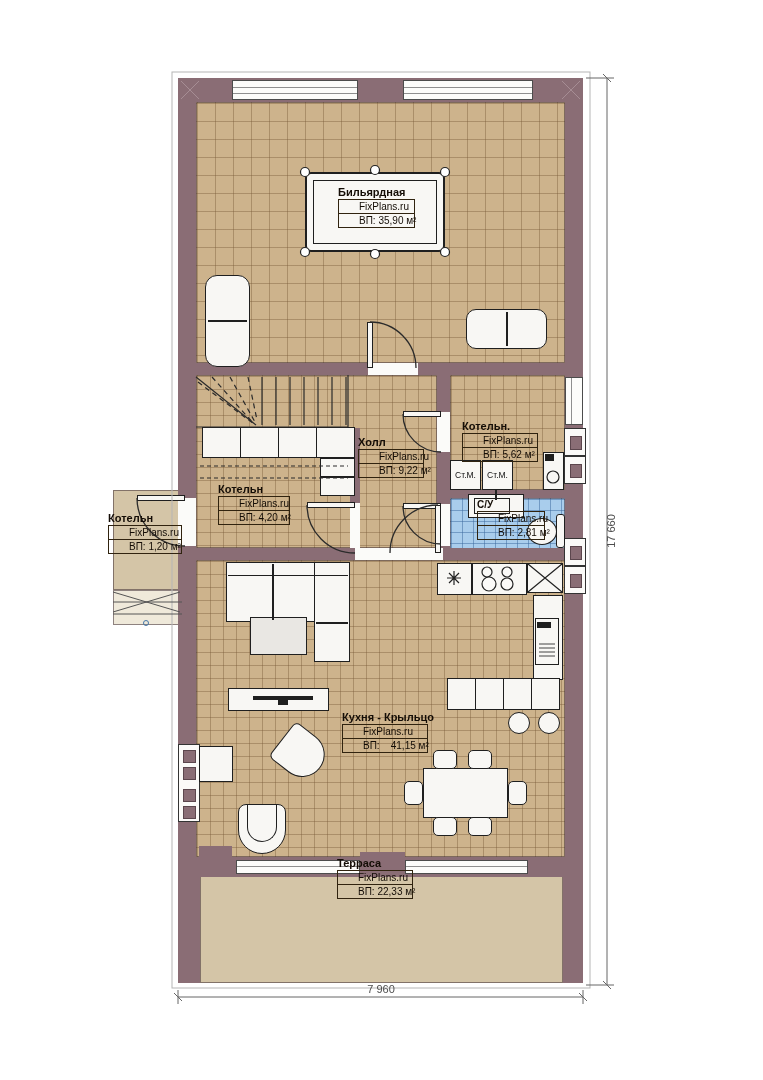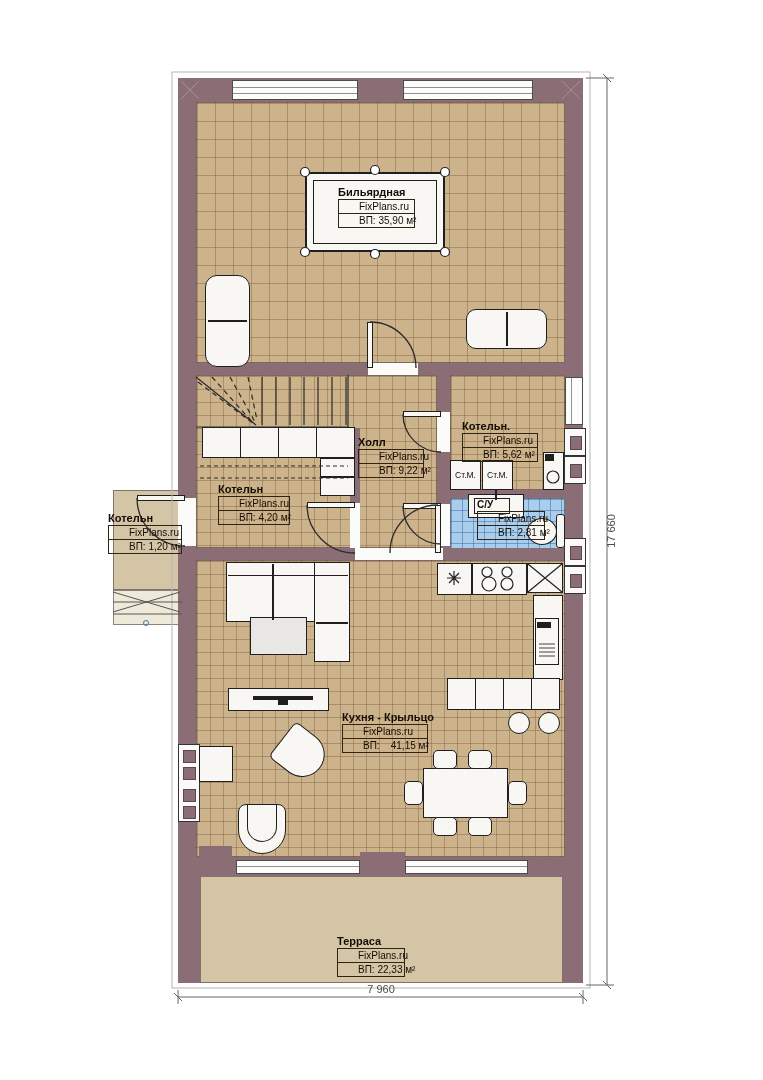--- a/index.html
+++ b/index.html
@@ -290,21 +290,21 @@
     <div class="rl-box">FixPlans.ru</div>
     <div class="rl-box">ВП: 2,81 м²</div>
   </div>
 
   <div class="rlabel" style="left:342px;top:711px;width:86px">
     <div class="rl-name">Кухня - Крыльцо</div>
     <div class="rl-box">FixPlans.ru</div>
     <div class="rl-box">ВП:    41,15 м²</div>
   </div>
 
-  <div class="rlabel" style="left:337px;top:935px;width:68px">
+  <div class="rlabel" style="left:337px;top:857px;width:76px">
     <div class="rl-name">Терраса</div>
     <div class="rl-box">FixPlans.ru</div>
     <div class="rl-box">ВП: 22,33 м²</div>
   </div>
 
   <div class="dimtxt" style="left:350px;top:983px;width:62px">7 960</div>
   <div class="dimtxt" style="left:580px;top:525px;width:62px;transform:rotate(-90deg)">17 660</div>
 
 </div>
 

